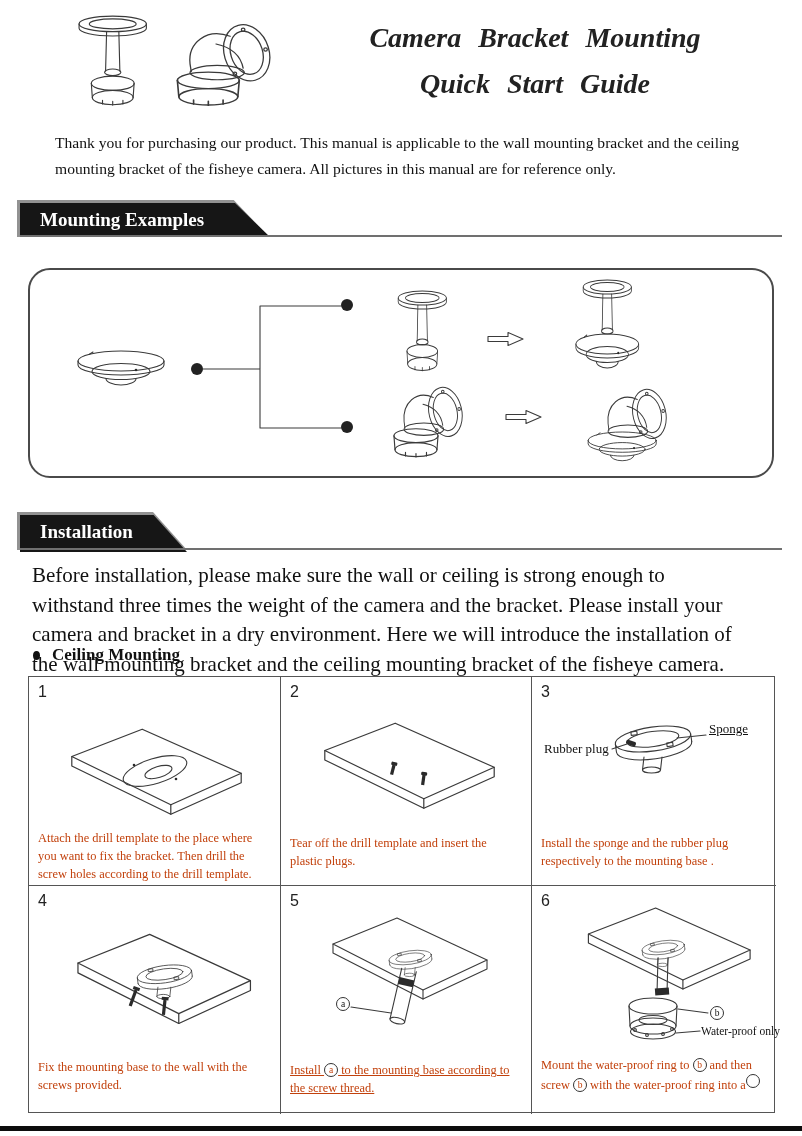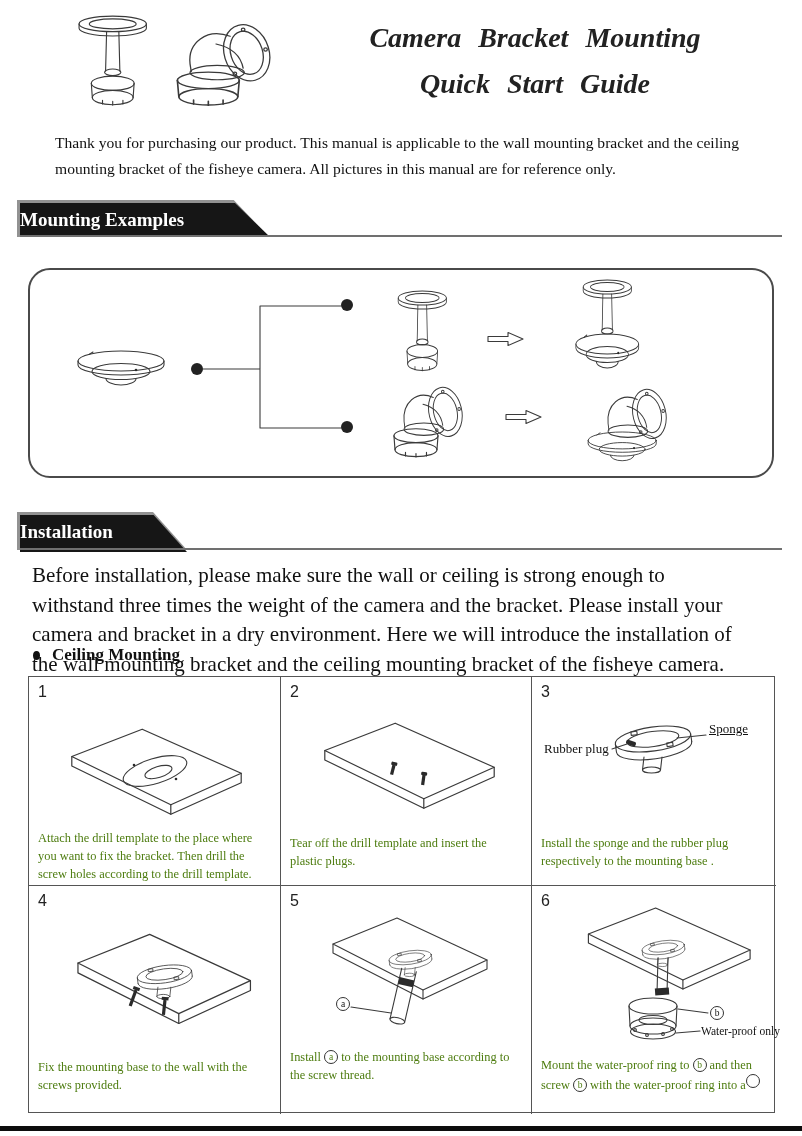--- a/index.html
+++ b/index.html
@@ -12,21 +12,21 @@
   
   .title{position:absolute;left:295px;top:22px;width:480px;text-align:center;
          font-weight:bold;font-size:28px;word-spacing:10px;color:#222;font-style:italic;}
   .title .t2{margin-top:14px;}
 
   .intro{position:absolute;left:55px;top:130px;width:688px;font-size:15.6px;line-height:26px;margin:0;}
 
   
   .banner-shadow{position:absolute;background:#929292;}
   .banner{position:absolute;background:#161616;}
-  .banner span{display:block;color:#ffffff;font-weight:bold;font-size:19px;}
+  .banner span{display:block;padding-left:20px;color:#ffffff;font-weight:bold;font-size:19px;}
   .b1s{left:17px;top:200px;width:252px;height:37px;clip-path:polygon(0 0,86% 0,100% 100%,0 100%);}
   .banner1{left:20px;top:203px;width:250px;height:34px;clip-path:polygon(0 0,86% 0,100% 100%,0 100%);}
   .banner1 span{line-height:33px;}
   .b2s{left:17px;top:512px;width:170px;height:38px;clip-path:polygon(0 0,80% 0,100% 100%,0 100%);}
   .banner2{left:20px;top:515px;width:167px;height:37px;clip-path:polygon(0 0,80% 0,100% 100%,0 100%);}
   .banner2 span{line-height:34px;}
   .rule{position:absolute;height:2px;background:#707070;}
   .rule1{left:20px;top:235px;width:762px;}
   .rule2{left:20px;top:548px;width:762px;}
 
@@ -42,23 +42,23 @@
   .bullet{width:7px;height:9px;border-radius:50%;background:#111;margin-right:12px;}
 
   
   .steps{position:absolute;left:28px;top:676px;width:747px;height:437px;display:grid;
          grid-template-columns:252px 251px 244px;grid-template-rows:209px 228px;
          border:1.4px solid #555;box-sizing:border-box;}
   .cell{position:relative;border-right:1.2px solid #555;border-bottom:1.2px solid #555;box-sizing:border-box;}
   .cell:nth-child(3n){border-right:none;}
   .cell:nth-child(n+4){border-bottom:none;}
   .num{position:absolute;left:9px;top:6px;font-family:"Liberation Sans",sans-serif;font-size:16px;color:#222;}
-  .cap{position:absolute;left:9px;width:232px;font-size:12.4px;line-height:18px;color:#4d7c0f;}
+  .cap{position:absolute;left:9px;width:232px;font-size:12.4px;line-height:18px;color:#c2410c;}
   .cap1{top:152px;}.cap2{top:157px;}.cap3{top:157px;width:228px;}
-  .cap4{top:172px;}.cap5{top:162px;}.cap6{top:170px;width:230px;}
+  .cap4{top:172px;}.cap5{top:175px;text-decoration:underline;}.cap6{top:170px;width:230px;}
 
   .fig-label{position:absolute;font-size:13px;white-space:nowrap;}
   .lbl-rubber{left:12px;top:64px;}
   .lbl-sponge{left:177px;top:44px;text-decoration:underline;}
   .lbl-ring{left:169px;top:139px;font-size:11.5px;}
   .lbl-a{left:55px;top:111px;}
   .lbl-b{left:178px;top:120px;}
 
   .circ{display:inline-block;width:12px;height:12px;line-height:12px;border:1px solid #333;
         border-radius:50%;font-size:9.5px;text-align:center;vertical-align:1px;}

